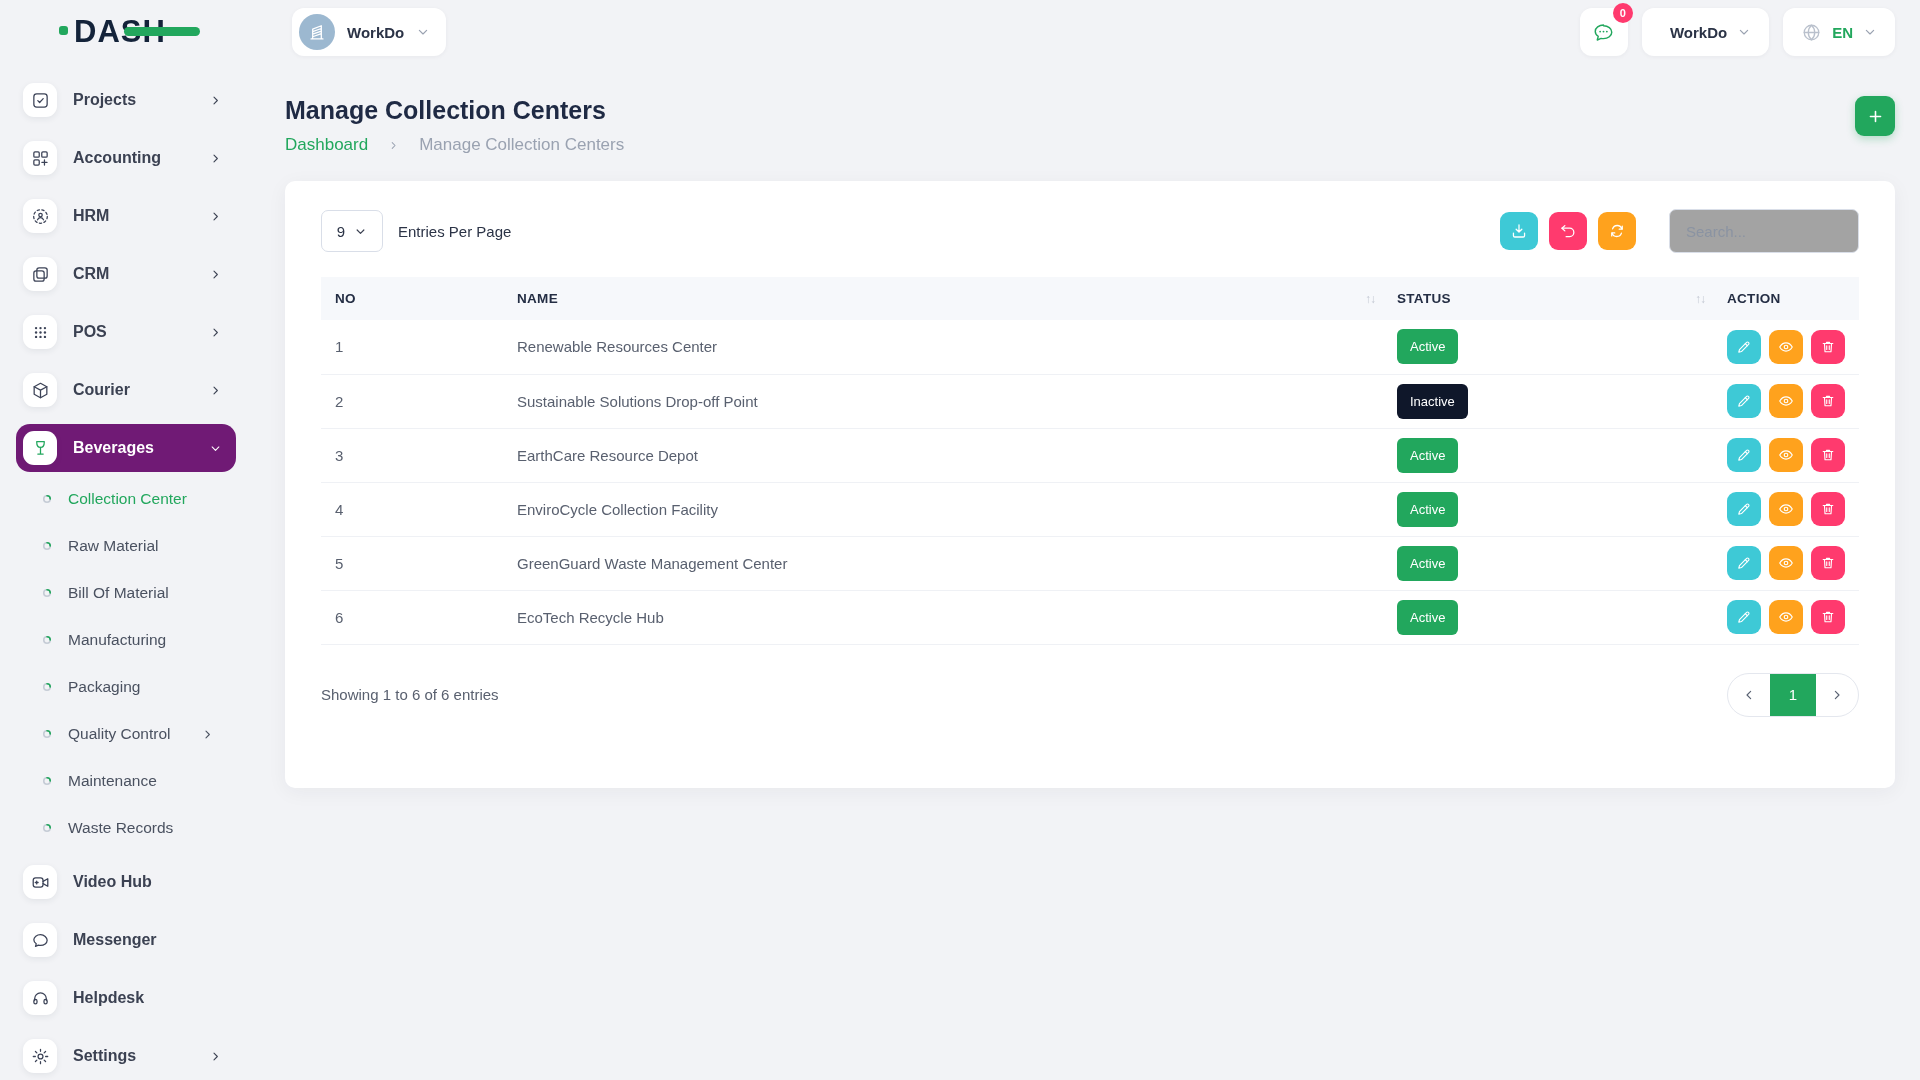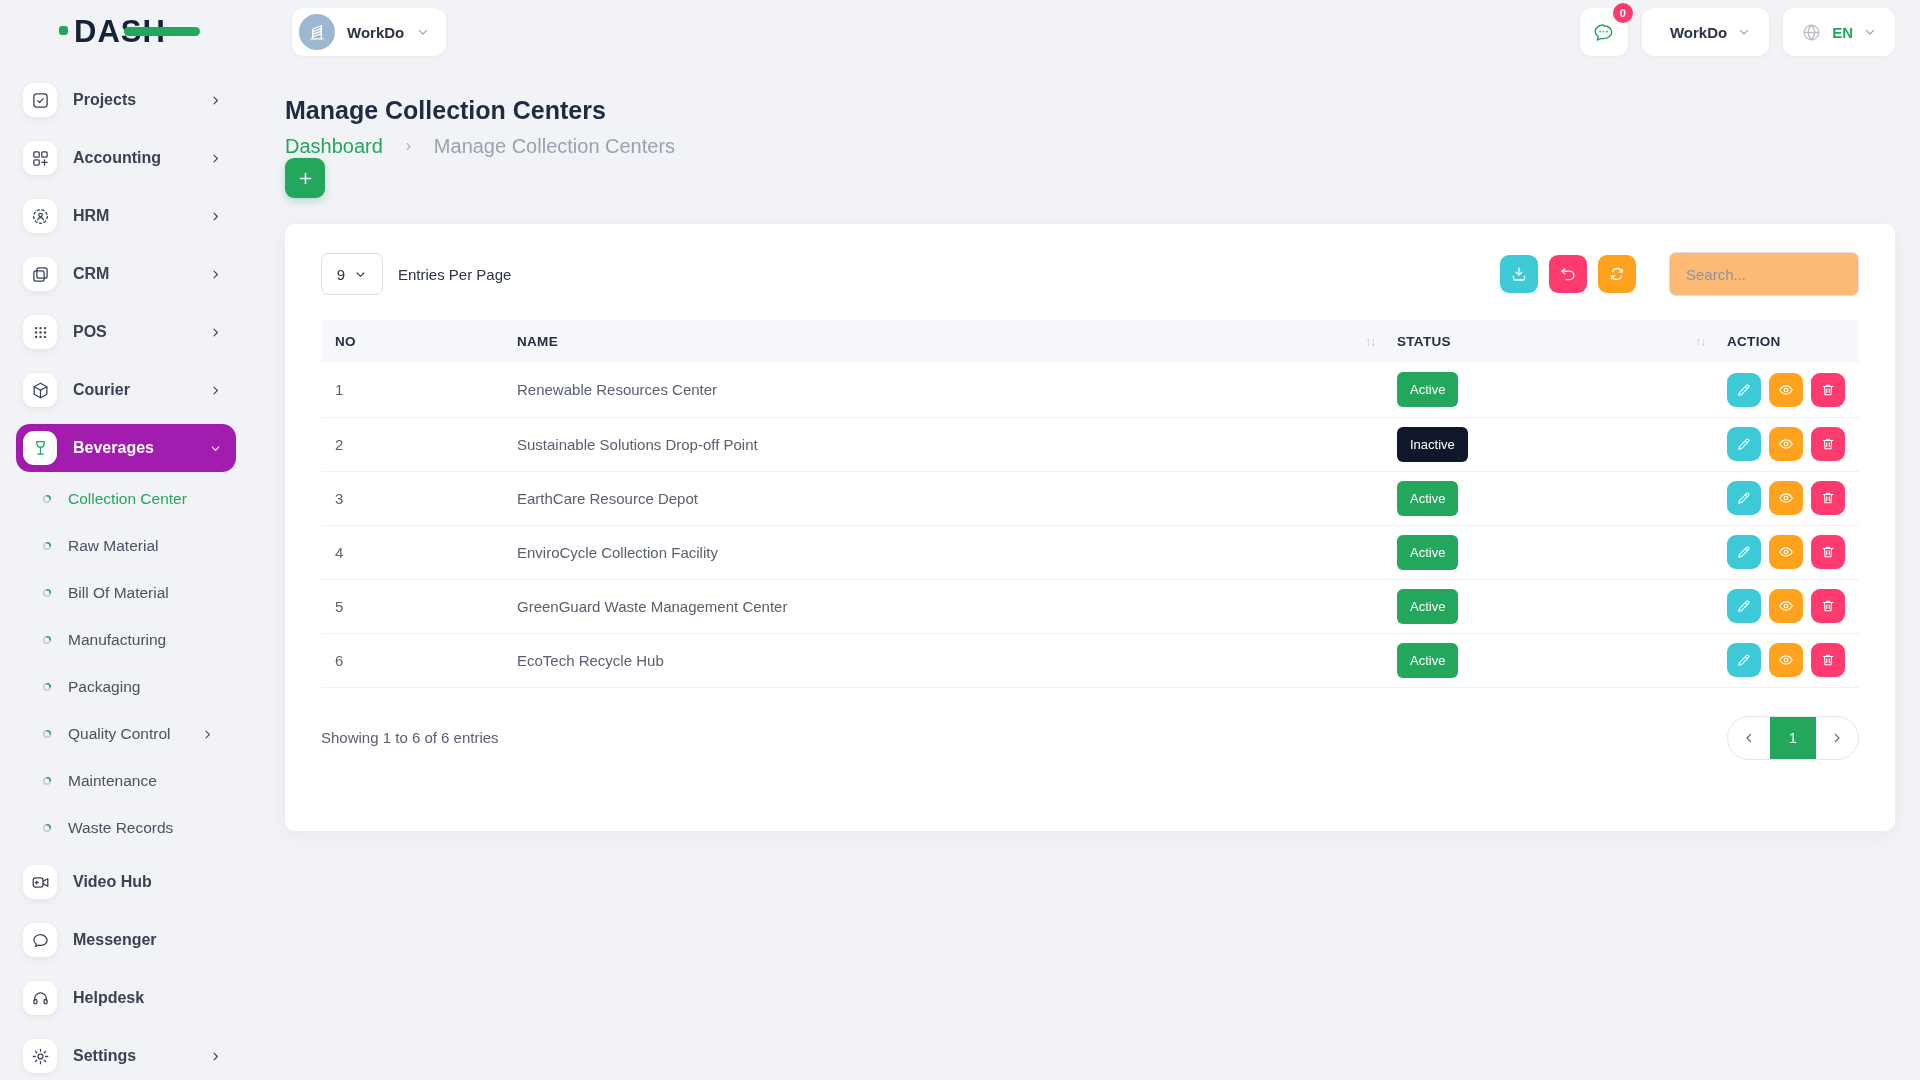--- a/index.html
+++ b/index.html
@@ -30,52 +30,52 @@
   .globe { color:#b9c0cc; } .globe svg { width:21px; height:21px; }
 
   
   .sidebar { position:absolute; left:0; top:64px; bottom:0; width:240px; padding-top:12px; }
   .nav-item { height:48px; margin:0 4px 10px 16px; padding-left:7px; display:flex; align-items:center; border-radius:14px; cursor:pointer; }
   .nav-ic { width:34px; height:34px; border-radius:11px; background:#fff; box-shadow:0 2px 6px rgba(40,50,70,.08); display:flex; align-items:center; justify-content:center; color:#3c4357; flex:none; }
   .nav-ic svg { width:19px; height:19px; }
   .nav-lb { margin-left:16px; font-size:16px; font-weight:600; color:#3b4152; }
   .nav-ch { margin-left:auto; margin-right:14px; color:#3b4152; }
   .nav-ch svg { width:13px; height:13px; }
-  .nav-active { background:#a21caf; }
+  .nav-active { background:#701a75; }
   .nav-active .nav-ic { color:#22a75d; }
   .nav-active .nav-lb, .nav-active .nav-ch { color:#fff; }
   .nav-sub { height:34px; margin: 0 4px 13px 16px; padding-left:25px; display:flex; align-items:center; cursor:pointer; }
   .sub-dot { width:12px; height:12px; flex:none; }
   .sub-dot svg { width:12px; height:12px; }
   .nav-sub .nav-lb { margin-left:15px; font-size:15.5px; font-weight:400; color:#4a5160; }
   .sub-active .nav-lb { color:#22a75d; }
   .nav-sub .nav-ch { margin-right:22px; color:#4a5160; }
 
   
   .main { position:absolute; left:240px; top:64px; right:0; bottom:0; padding:32px 25px 0 45px; }
-  .page-head { display:flex; justify-content:space-between; align-items:flex-start;flex-direction:column; }
+  .page-head { display:flex; justify-content:space-between; align-items:flex-start; }
   .page-title { font-size:25px; font-weight:700; color:#1f2a44; }
-  .breadcrumb { margin-top:10px; display:flex; align-items:center; gap:20px; font-size:20px; }
+  .breadcrumb { margin-top:10px; display:flex; align-items:center; gap:20px; font-size:17px; }
   .bc-link { color:#22a75d; cursor:pointer; text-decoration:none; }
   .bc-sep { color:#9aa2b1; } .bc-sep svg { width:11px; height:11px; }
   .bc-cur { color:#9aa2b1; }
   .add-btn { width:40px; height:40px; border:none; border-radius:9px; background:#22a75d; color:#fff; display:flex; align-items:center; justify-content:center; cursor:pointer; box-shadow:0 3px 8px rgba(34,167,93,.3); }
   .add-btn svg { width:19px; height:19px; }
 
   .card { margin-top:26px; background:#fff; border-radius:10px; box-shadow:0 4px 20px rgba(30,40,60,.05); height:607px; padding:28px 36px; }
 
   .toolbar { display:flex; align-items:center; justify-content:space-between; }
   .tb-left { display:flex; align-items:center; gap:15px; }
   .select-box { width:62px; height:42px; border:1px solid #d9dee8; border-radius:7px; background:#fff; display:flex; align-items:center; justify-content:center; gap:9px; font-size:15px; color:#2b3346; cursor:pointer; }
   .select-box .caret svg { width:13px; height:13px; color:#3b4152; }
   .tb-label { font-size:15px; color:#2b3346; }
   .tb-right { display:flex; align-items:center; gap:11px; }
   .tool-btn { width:38px; height:38px; border:none; border-radius:9px; color:#fff; display:flex; align-items:center; justify-content:center; cursor:pointer; }
   .tool-btn svg { width:18px; height:18px; }
-  .search-input { width:190px; height:44px; margin-left:22px; border:1px solid #d9dee8; border-radius:7px; padding:0 16px; font-size:15px; color:#2b3346; outline:none; font-family:inherit; background:#fdba74; }
+  .search-input { width:190px; height:44px; margin-left:22px; border:1px solid #d9dee8; border-radius:7px; padding:0 16px; font-size:15px; color:#2b3346; outline:none; font-family:inherit; background:#a3a3a3; }
   .search-input::placeholder { color:#8a93a2; }
 
   table { width:100%; border-collapse:collapse; margin-top:24px; }
   thead th { background:#f6f8fb; height:43px; text-align:left; font-size:13.5px; font-weight:700; color:#242e44; letter-spacing:.3px; }
   thead th .th-in { display:flex; align-items:center; }
   .sort { margin-left:auto; margin-right:22px; color:#c2c8d3; font-size:12px; letter-spacing:-1px; font-weight:400; }
   .c-no { width:196px; padding-left:14px; }
   .c-status { width:330px; }
   .c-action { width:132px; }
   tbody td { height:54px; border-bottom:1px solid #eff1f5; font-size:15px; color:#59606f; vertical-align:middle; }

